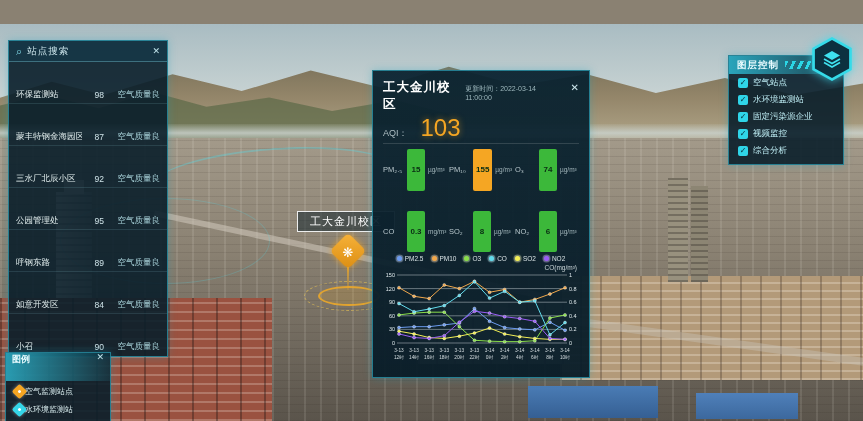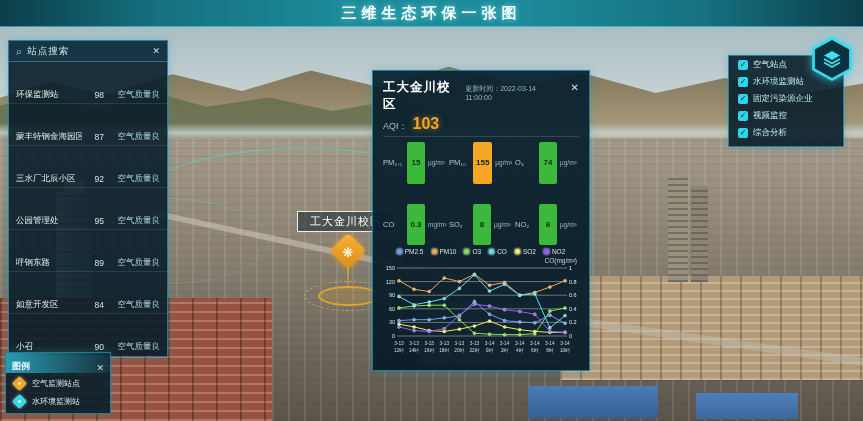--- a/index.html
+++ b/index.html
@@ -68,24 +68,24 @@
   .st-name{flex:1;color:#e3efef;white-space:nowrap;overflow:hidden;}
   .st-val{width:22px;text-align:right;color:#cfe3e8;}
   .st-status{width:56px;text-align:right;color:#a9d3da;}
   
   .popup{left:372px;top:70px;width:218px;padding:8px 10px 6px;z-index:40;
        background:linear-gradient(rgba(10,35,48,.95),rgba(8,28,40,.95));}
   .pp-head{display:flex;align-items:baseline;gap:6px;}
   .pp-title{font-size:12.5px;font-weight:bold;color:#fff;letter-spacing:1px;}
   .pp-update{font-size:7px;color:#9db7bd;margin-left:auto;}
   .pp-close{color:#cfe8ee;font-size:10px;margin-left:6px;}
-  .pp-aqi{display:flex;align-items:baseline;gap:5px;margin:3px 0 2px;
+  .pp-aqi{display:flex;align-items:baseline;gap:13px;margin:3px 0 2px;
        border-bottom:1px solid rgba(255,255,255,.14);padding-bottom:3px;text-align:center;}
   .aqi-label{font-size:9px;color:#aebfc4;}
-  .aqi-value{font-size:16px;font-weight:bold;color:#f5a623;line-height:1;text-shadow:0 0 6px rgba(245,166,35,.6);}
+  .aqi-value{font-size:24px;font-weight:normal;color:#f5a623;line-height:1;text-shadow:0 0 6px rgba(245,166,35,.6);}
   .pol-grid{display:grid;grid-template-columns:1fr 1fr 1fr;gap:20px 2px;margin:5px 0 3px;}
   .pol-cell{display:flex;align-items:center;gap:3px;}
   .p-name{font-size:7.5px;color:#b8c7cc;min-width:21px;}
   .p-badge{min-width:18px;padding:16px 3px;border-radius:2px;font-size:8px;font-weight:bold;
        color:#0a2e14;text-align:center;line-height:1.2;}
   .p-unit{font-size:6.5px;color:#9fb3b8;}
   .chart-legend{display:flex;justify-content:center;gap:8px;margin:3px 0 2px;}
   .cl-item{display:flex;align-items:center;gap:3px;}
   .dot{width:5px;height:5px;border-radius:50%;}
   .lg-label{font-size:6.5px;color:#d8e2e4;}
@@ -108,24 +108,24 @@
   .layer-label{font-size:8.5px;color:#bfeef5;}
   
   .hexwrap{position:absolute;left:810px;top:37px;width:44px;height:44px;z-index:41;
        filter:drop-shadow(0 0 5px rgba(60,220,240,.8));}
   .hex-outer{position:absolute;inset:0;clip-path:polygon(50% 0,95% 25%,95% 75%,50% 100%,5% 75%,5% 25%);
        background:#35dbe9;}
   .hex-inner{position:absolute;inset:3px;clip-path:polygon(50% 0,95% 25%,95% 75%,50% 100%,5% 75%,5% 25%);
        background:#0c3140;display:flex;align-items:center;justify-content:center;}
   
   .legend-panel{left:5px;top:352px;width:106px;padding-bottom:4px;}
-  .lg-head{display:flex;align-items:flex-end;height:20px;padding:0 6px;
+  .lg-head{display:flex;align-items:flex-start;height:28px;padding:0 6px;
        background:linear-gradient(90deg,rgba(45,185,210,.8),rgba(45,185,210,.1));}
   .lg-title{font-size:9px;font-weight:bold;color:#eafcff;}
-  .ml-row{display:flex;align-items:center;gap:7px;padding:5px 8px 2px;text-align:center;}
+  .ml-row{display:flex;align-items:center;padding:5px 8px 2px;text-align:center;}
   .lg-ico{width:11px;height:11px;transform:rotate(45deg);border-radius:2px;
        display:flex;box-shadow:0 0 4px rgba(255,255,255,.4);}
   .lg-ico i{width:3px;height:3px;background:#fff;border-radius:50%;margin:auto;}
   .ml-label{font-size:8px;color:#d5e8ea;}
   
   .mk-label{position:absolute;left:297px;top:211px;width:98px;height:21px;z-index:35;
        border:1px solid rgba(255,255,255,.9);background:rgba(10,30,40,.5);
        color:#fff;font-size:11px;text-align:center;line-height:19px;letter-spacing:1px;}
   .mk-diamond{position:absolute;left:335px;top:238px;width:26px;height:26px;z-index:34;
        transform:rotate(45deg);border-radius:5px;
@@ -158,23 +158,20 @@
     <div class="bld hitower2"></div>
     <div class="bld midslab"></div>
     <div class="bld blueroof1"></div>
     <div class="bld blueroof2"></div>
     <div class="bld road1"></div>
     <div class="bld road2"></div>
     <div class="bld contour1"></div>
     <div class="bld contour2"></div>
   </div>
 
-  <div class="titlebar">
-    <span class="t">三维生态环保一张图</span>
-  </div>
 
   <div class="panel station-panel">
     <div class="sp-head">
       <span class="mag">⌕</span>
       <span class="sp-title">站点搜索</span>
       <span class="close">✕</span>
     </div>
     <div id="station-rows">
   <div class="st-row">
     <span class="st-name">环保监测站</span>
@@ -426,20 +423,24 @@
         <circle cx="106.54545454545455" cy="42.08" r="1.5" fill="#9a5cf5" stroke="rgba(255,255,255,.9)" stroke-width="0.4"></circle>
         <circle cx="121.63636363636364" cy="45.70666666666666" r="1.5" fill="#9a5cf5" stroke="rgba(255,255,255,.9)" stroke-width="0.4"></circle>
         <circle cx="136.72727272727275" cy="47.519999999999996" r="1.5" fill="#9a5cf5" stroke="rgba(255,255,255,.9)" stroke-width="0.4"></circle>
         <circle cx="151.8181818181818" cy="50.239999999999995" r="1.5" fill="#9a5cf5" stroke="rgba(255,255,255,.9)" stroke-width="0.4"></circle>
         <circle cx="166.9090909090909" cy="67.46666666666667" r="1.5" fill="#9a5cf5" stroke="rgba(255,255,255,.9)" stroke-width="0.4"></circle>
         <circle cx="182" cy="68.37333333333333" r="1.5" fill="#9a5cf5" stroke="rgba(255,255,255,.9)" stroke-width="0.4"></circle>
       </svg>
   </div>
 
   <div class="panel layer-panel">
+    <div class="lp-head">
+      <span class="lp-title">图层控制</span>
+      <span class="lp-slash"></span>
+    </div>
     <div id="layer-rows">
   <div class="layer-row">
     <span class="cb">✓</span>
     <span class="layer-label">空气站点</span>
   </div>
 
   <div class="layer-row">
     <span class="cb">✓</span>
     <span class="layer-label">水环境监测站</span>
   </div>

